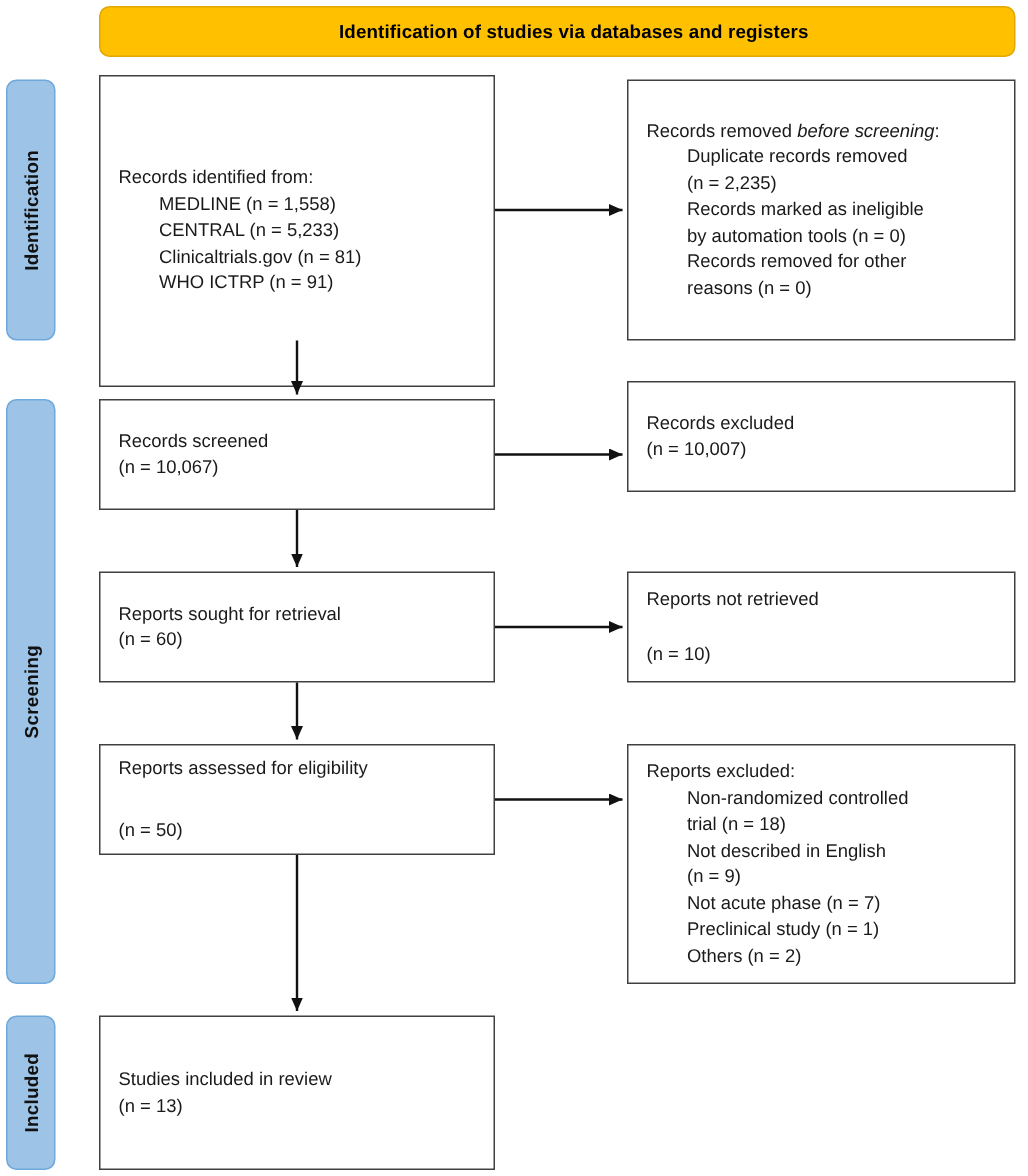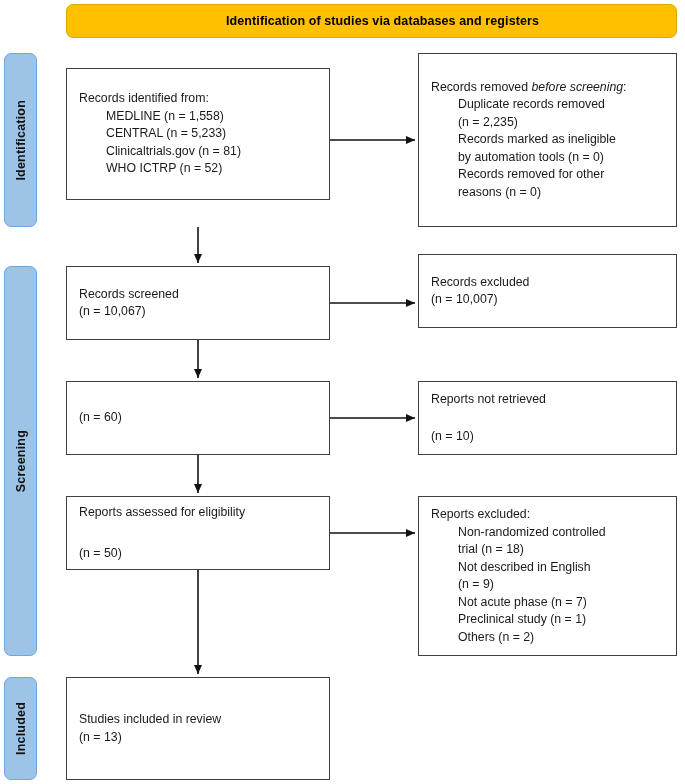--- a/index.html
+++ b/index.html
@@ -98,21 +98,21 @@
     padding-left: 27px;
     white-space: pre-wrap;
   }
   .box .title em { font-style: italic; }
 
   
   .box-left  { left: 66px;  width: 264px; }
   
   .box-right { left: 418px; width: 259px; }
 
-  .box-identified   { top: 68px;  height: 132px; }
+  .box-identified   { top: 50px;  height: 208px; }
   .box-removed      { top: 53px;  height: 174px; }
   .box-screened     { top: 266px; height: 74px;  }
   .box-excluded1    { top: 254px; height: 74px;  }
   .box-sought       { top: 381px; height: 74px;  }
   .box-notretrieved { top: 381px; height: 74px; gap: 20px;  }
   .box-assessed     { top: 496px; height: 74px; gap: 24px;  }
   .box-excluded2    { top: 496px; height: 160px; }
   .box-included     { top: 677px; height: 103px; }
 
   
@@ -141,21 +141,21 @@
   </div>
   <div class="stage stage-included">
     <span class="stage-text">Included</span>
   </div>
 
   <div class="box box-left box-identified">
     <div class="title">Records identified from:</div>
     <div class="sub">MEDLINE (n = 1,558)</div>
     <div class="sub">CENTRAL (n = 5,233)</div>
     <div class="sub">Clinicaltrials.gov (n = 81)</div>
-    <div class="sub">WHO ICTRP (n = 52)</div>
+    <div class="sub">WHO ICTRP (n = 91)</div>
   </div>
 
   <div class="box box-right box-removed">
     <div class="title"><span>Records removed </span><em>before screening</em><span>:</span></div>
     <div class="sub">Duplicate records removed</div>
     <div class="sub">(n = 2,235)</div>
     <div class="sub">Records marked as ineligible</div>
     <div class="sub">by automation tools (n = 0)</div>
     <div class="sub">Records removed for other</div>
     <div class="sub">reasons (n = 0)</div>
@@ -165,20 +165,21 @@
     <div class="line">Records screened</div>
     <div class="line">(n = 10,067)</div>
   </div>
 
   <div class="box box-right box-excluded1">
     <div class="line">Records excluded</div>
     <div class="line">(n = 10,007)</div>
   </div>
 
   <div class="box box-left box-sought">
+    <div class="line">Reports sought for retrieval</div>
     <div class="line">(n = 60)</div>
   </div>
 
   <div class="box box-right box-notretrieved">
     <div class="line">Reports not retrieved</div>
     <div class="line">(n = 10)</div>
   </div>
 
   <div class="box box-left box-assessed">
     <div class="line">Reports assessed for eligibility</div>

